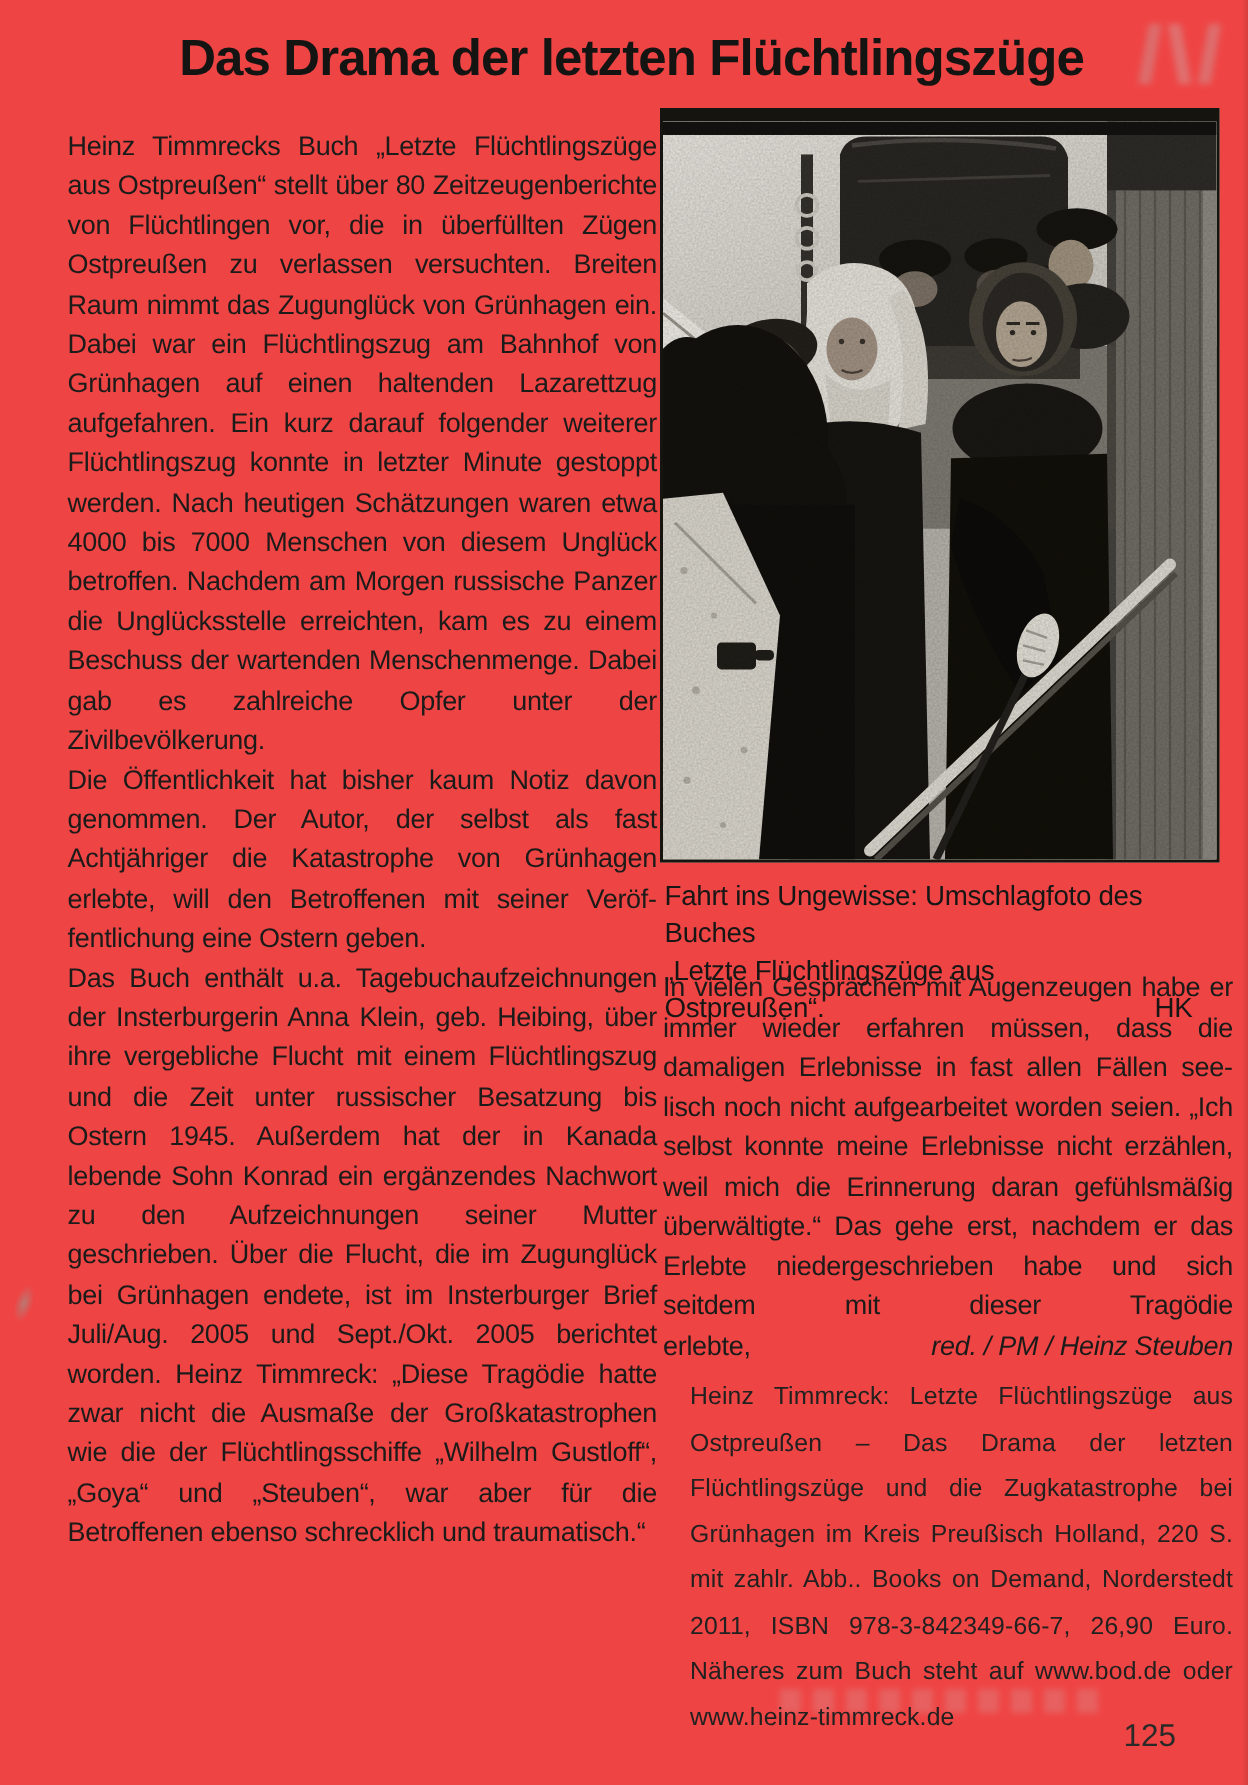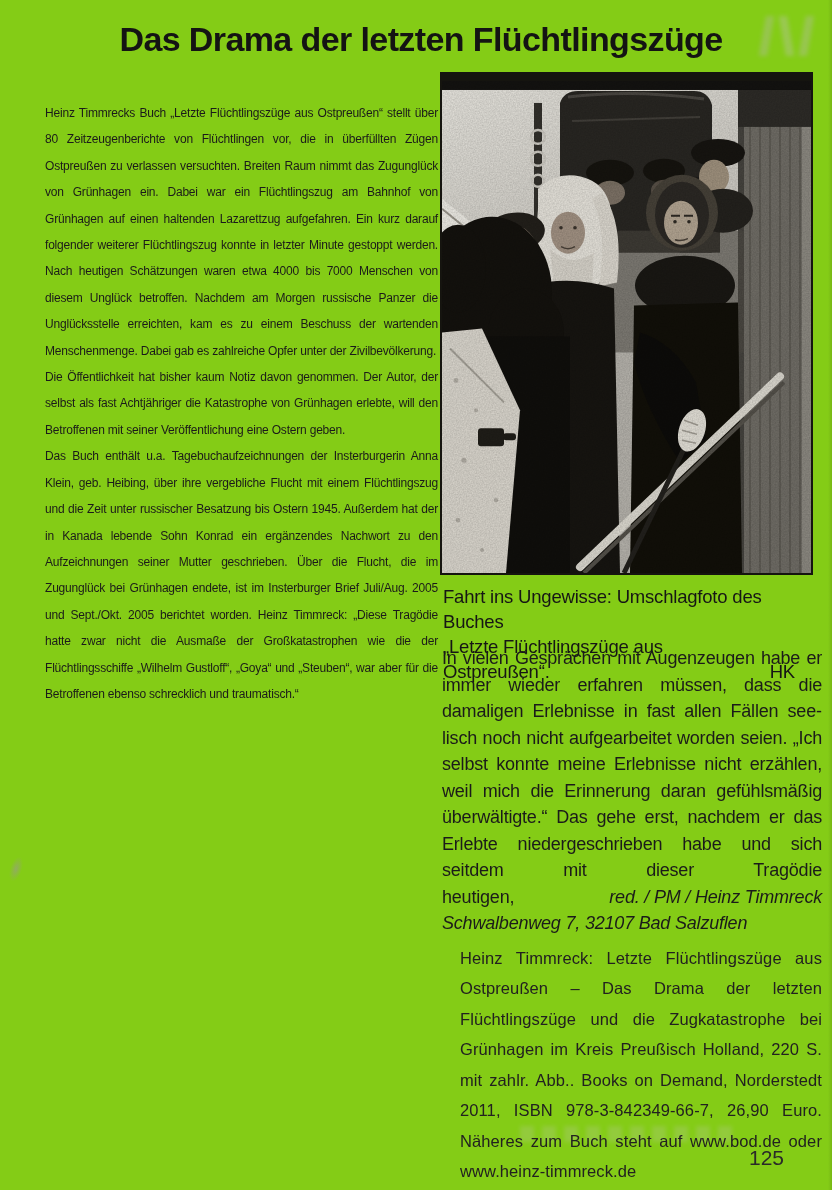--- a/index.html
+++ b/index.html
@@ -1,38 +1,38 @@
 <!DOCTYPE html>
 <html lang="de"><head>
 <meta charset="utf-8">
 <style>
   html,body{margin:0;padding:0;background:#e8e6e1;}
   .page{
     position:relative;
     width:832px;height:1190px;
     margin:0 auto;
-    background:#84cc16;
+    background:#ef4444;
     font-family:"Liberation Sans", sans-serif;
     color:#1b1b1a;
     overflow:hidden;
   }
   .page-edge{
     position:absolute;top:0;right:0;width:4px;height:100%;
     background:linear-gradient(to left, rgba(0,0,0,0.10), rgba(0,0,0,0));
   }
   .title{
     position:absolute;top:20px;left:40px;right:30px;
     text-align:center;
     font-size:34px;font-weight:bold;letter-spacing:-0.6px;
     color:#141413;
     margin:0;
   }
   .left-column{
-    position:absolute;left:45px;top:100px;width:393px;
-    font-size:12px;line-height:26.4px;letter-spacing:-0.2px;
+    position:absolute;left:45px;top:84px;width:393px;
+    font-size:18px;line-height:26.4px;letter-spacing:-0.2px;
     text-align:justify;
   }
   .left-column p{margin:0;}
   .photo-figure{
     position:absolute;left:440px;top:72px;width:373px;height:503px;
     box-sizing:border-box;
     border:2px solid #15140f;border-top:9px solid #15140f;
     background:#b7b4ad;
     margin:0;
   }
@@ -212,23 +212,22 @@
     <div>Fahrt ins Ungewisse: Umschlagfoto des Buches</div>
     <div class="caption-row2">
       <span>„Letzte Flüchtlingszüge aus Ostpreußen“.</span>
       <span>HK</span>
     </div>
   </div>
 
   <div class="right-column">
     <p class="body-par">In vielen Gesprächen mit Augenzeugen habe er immer wieder erfahren müssen, dass die damaligen Erlebnisse in fast allen Fällen see­lisch noch nicht aufgearbeitet worden seien. „Ich selbst konnte meine Erlebnisse nicht er­zählen, weil mich die Erinnerung daran ge­fühlsmäßig überwältigte.“ Das gehe erst, nachdem er das Erlebte niedergeschrieben habe und sich seitdem mit dieser Tragödie</p>
     <div class="credit-row">
-      <span>heutigen,</span>
-      <span class="italic">red. / PM / Heinz Timmreck</span>
+      <span>erlebte,</span>
+      <span class="italic">red. / PM / Heinz Steuben</span>
     </div>
-    <p class="credit-address">Schwalbenweg 7, 32107 Bad Salzuflen</p>
     <p class="book-info">Heinz Timmreck: Letzte Flüchtlingszüge aus Ostpreu­ßen – Das Drama der letzten Flüchtlingszüge und die Zugkatastrophe bei Grünhagen im Kreis Preußisch Holland, 220 S. mit zahlr. Abb.. Books on Demand, Norderstedt 2011, ISBN 978-3-842349-66-7, 26,90 Euro. Näheres zum Buch steht auf www.bod.de oder www.heinz-timmreck.de</p>
   </div>
 
   <div class="page-number">125</div>
 
   <div class="page-edge"></div>
 </div>
 
 </body></html>

